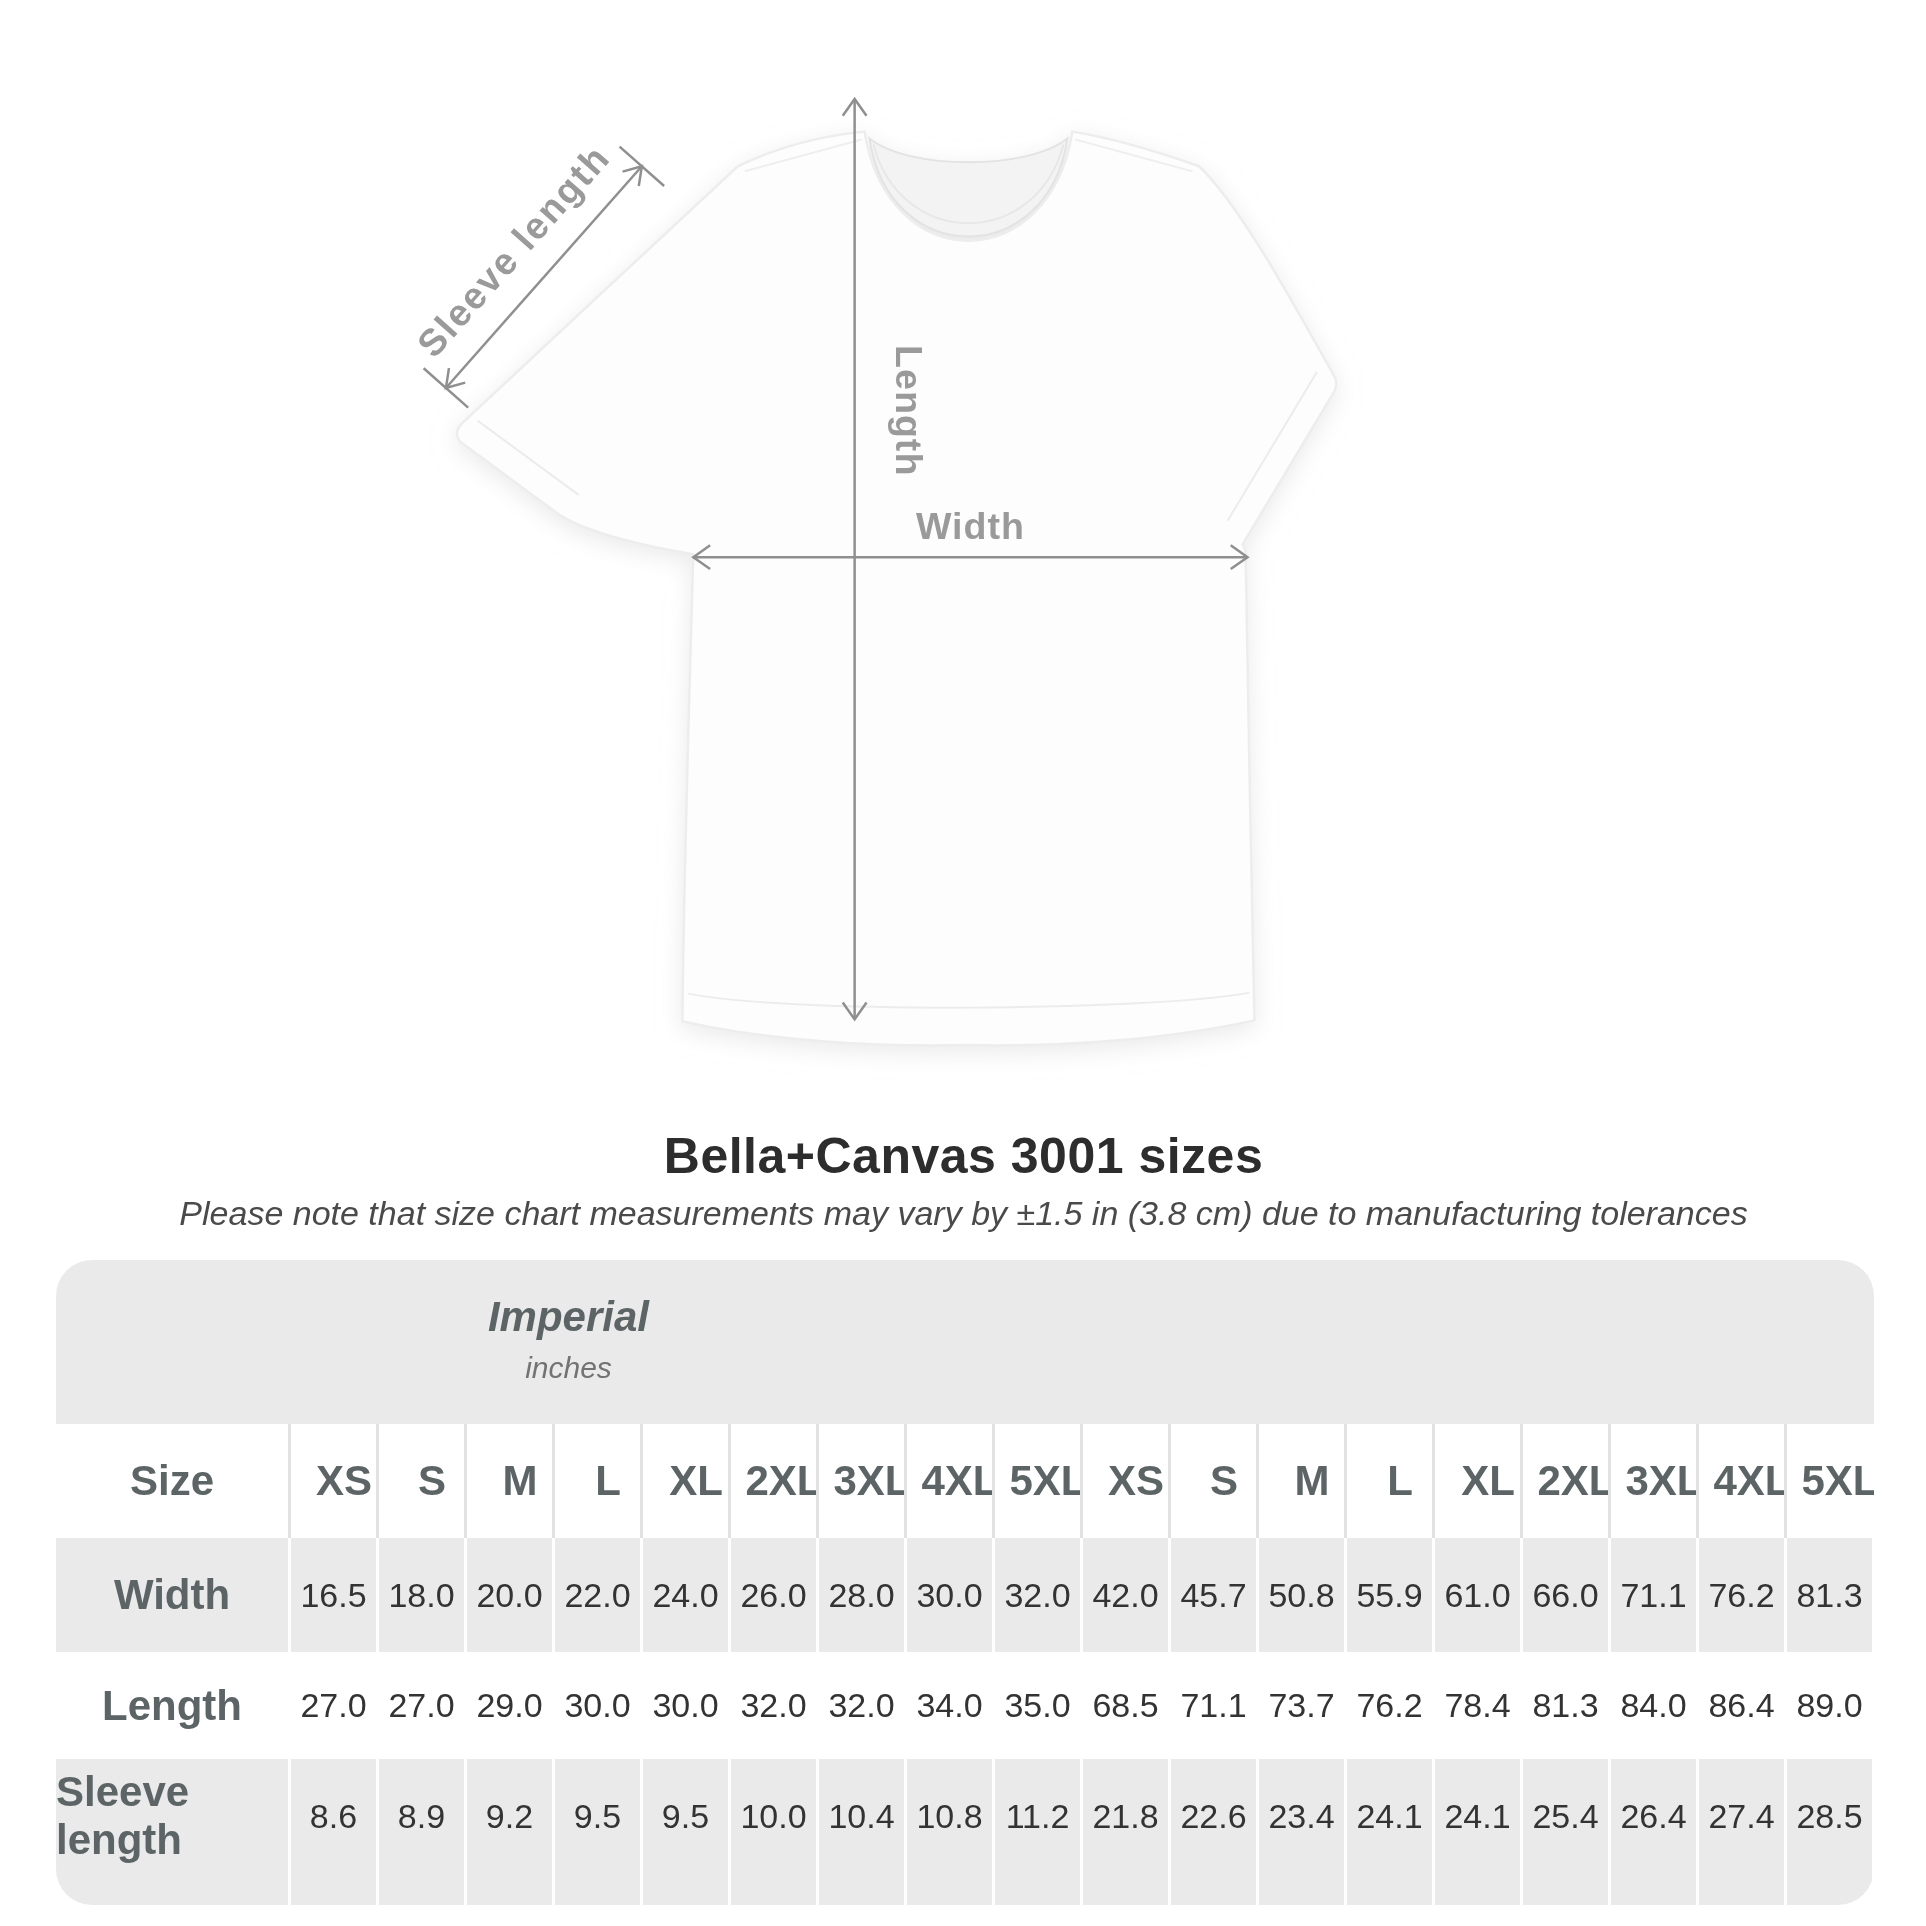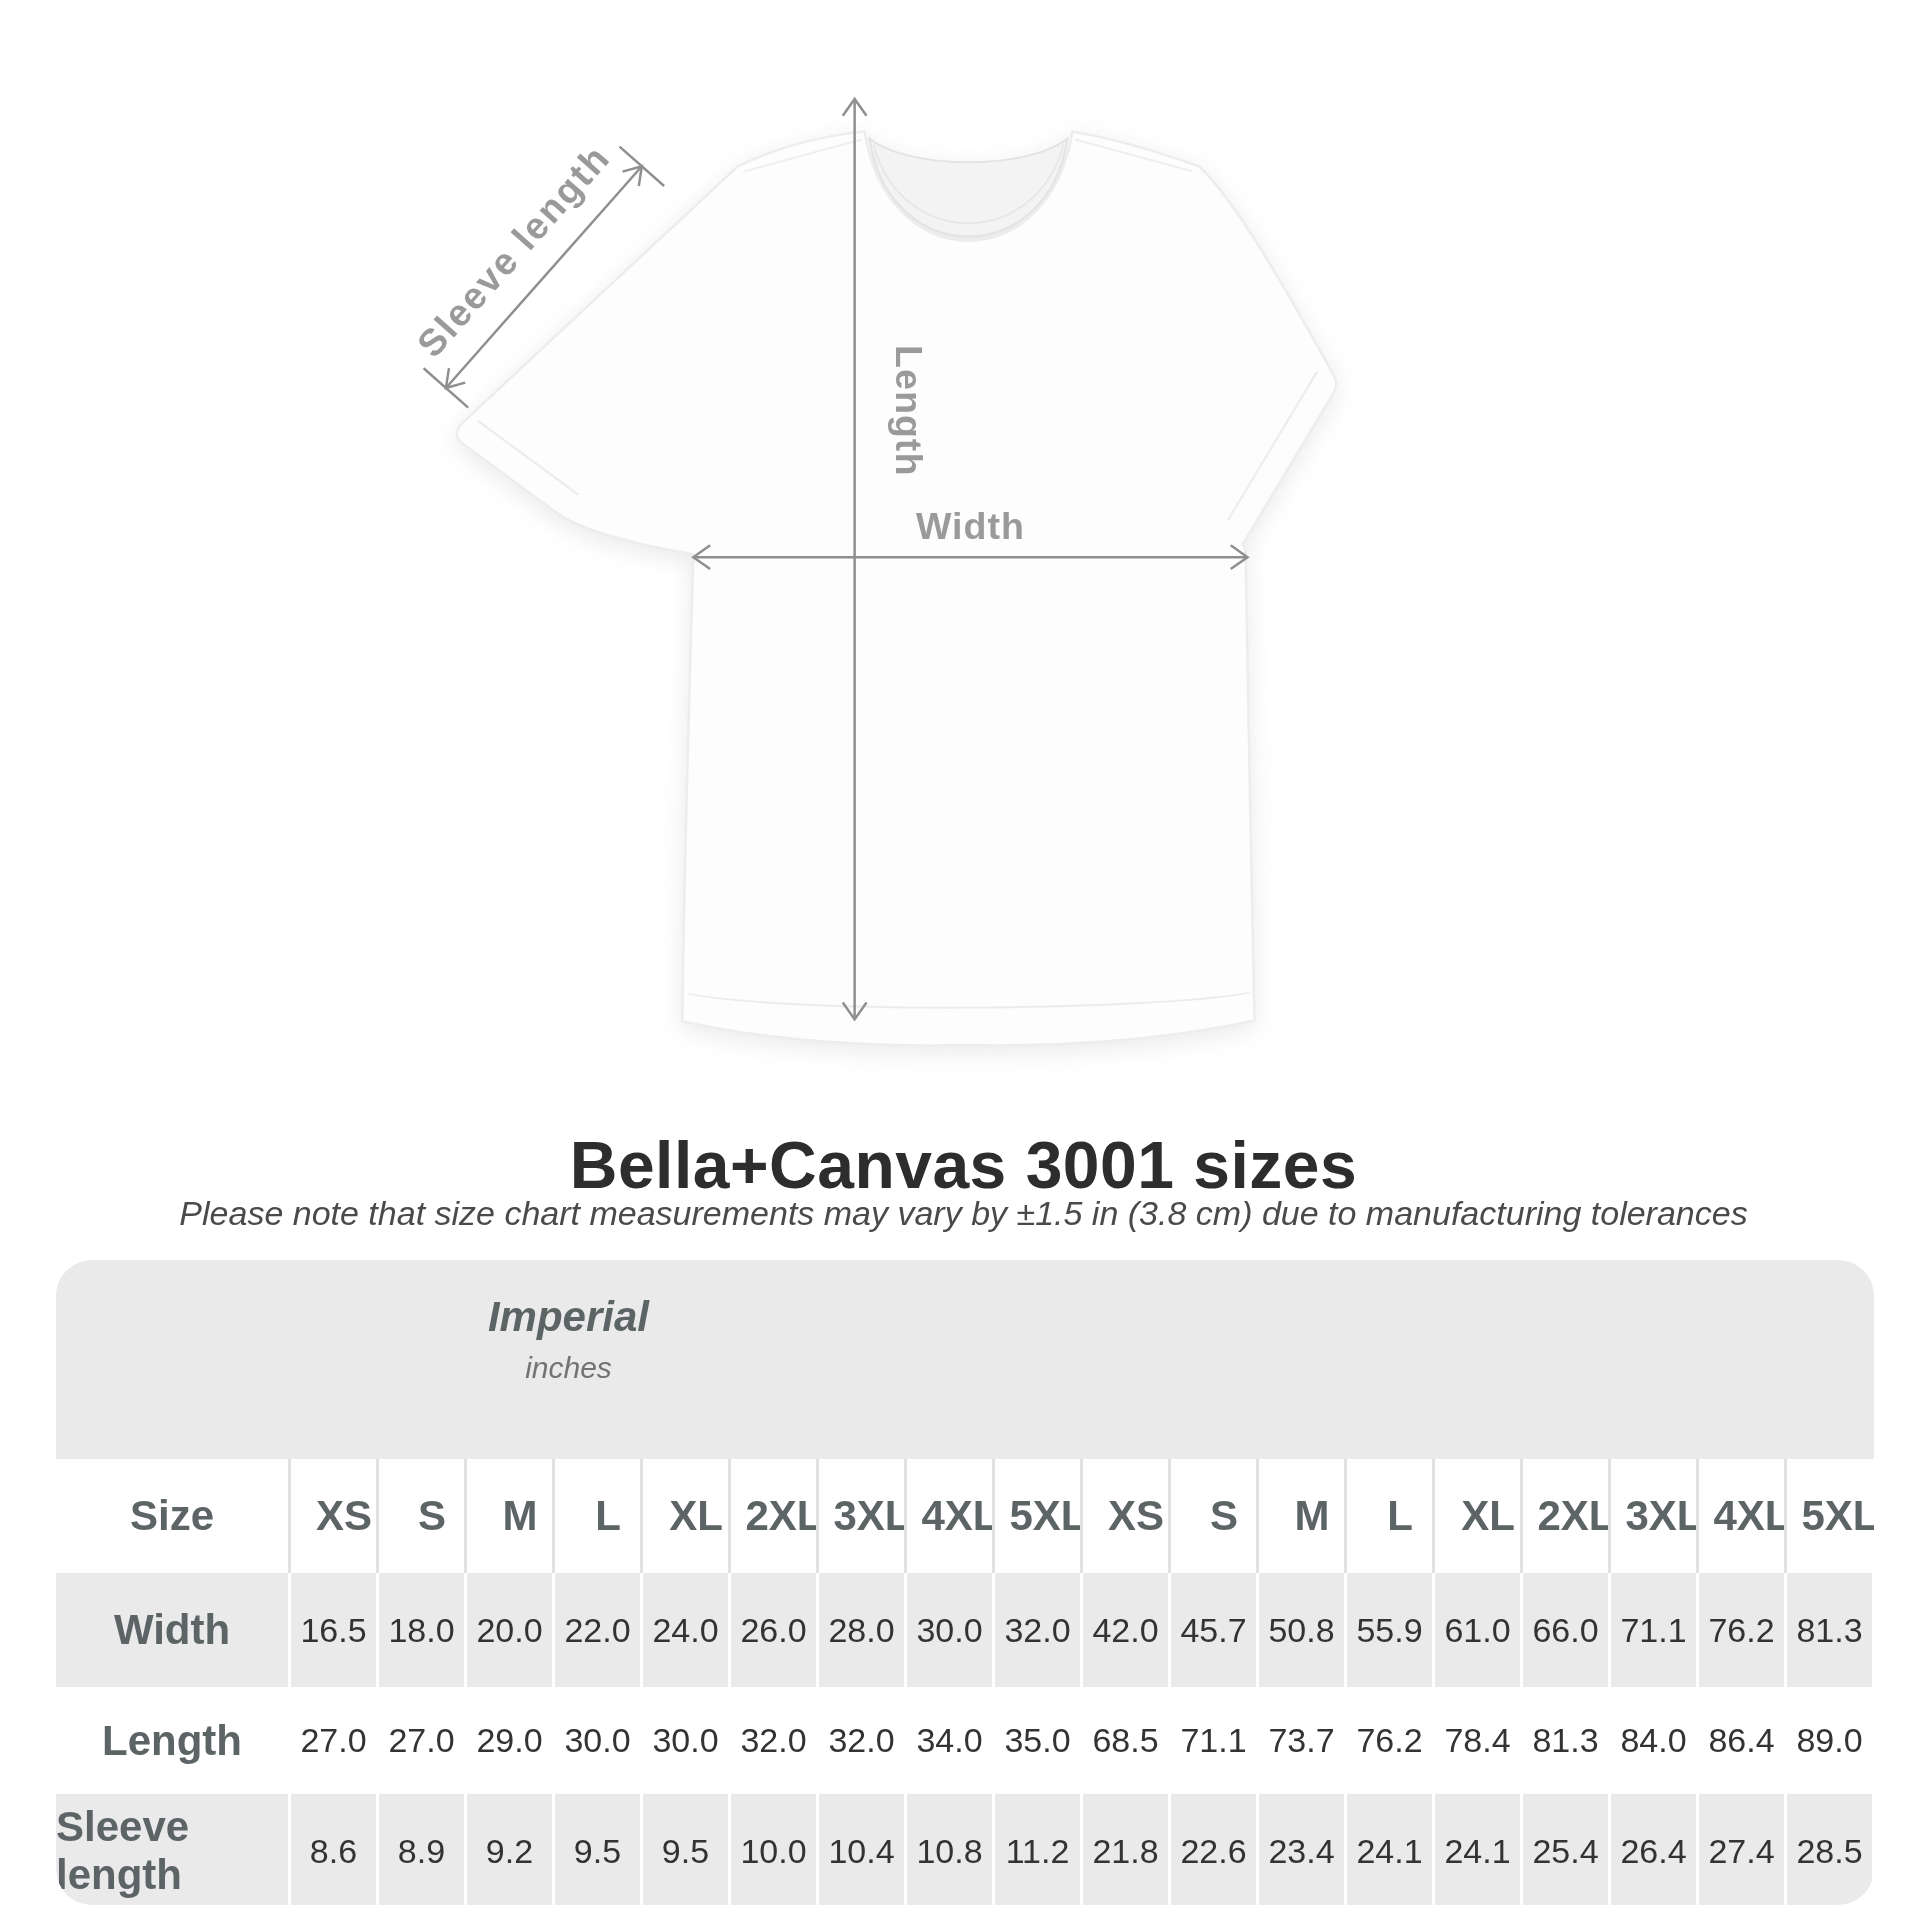--- a/index.html
+++ b/index.html
@@ -3,31 +3,31 @@
 <meta charset="utf-8">
 <style>
   html,body{margin:0;padding:0;background:#ffffff;}
   .canvas{
     position:relative;width:1927px;height:1927px;background:#ffffff;overflow:hidden;
     font-family:"Liberation Sans","DejaVu Sans",sans-serif;
   }
   .shirt-svg{position:absolute;left:0;top:0;}
   .page-title{
     position:absolute;top:1127px;left:0;width:100%;margin:0;
-    text-align:center;font-size:66px;font-weight:bold;color:#2d2d2d;letter-spacing:0.5px;
+    text-align:center;font-size:50px;font-weight:bold;color:#2d2d2d;letter-spacing:0.5px;
   }
   .page-subtitle{
     position:absolute;top:1194px;left:0;width:100%;margin:0;
     text-align:center;font-style:italic;font-size:34px;color:#4a4a4a;
   }
   .size-table{
     position:absolute;left:56px;top:1260px;width:1818px;height:645px;
     border-radius:36px;overflow:hidden;background:#ffffff;
   }
-  .band{display:flex;height:199px;background:#eaeaea;}
+  .band{display:flex;height:164px;background:#eaeaea;}
   .band-cell{display:flex;flex-direction:column;align-items:center;padding-top:36px;box-sizing:border-box;}
   .band-cell.left{width:1025px;}
   .band-cell.right{width:793px;}
   .gname{font-size:42px;font-weight:bold;font-style:italic;color:#5d6466;line-height:42px;}
   .gunit{font-size:30px;font-style:italic;color:#737373;margin-top:15px;line-height:30px;}
   .grid{
     display:grid;
     grid-template-columns:232px repeat(18,88px);
     grid-template-rows:114px 114px 107px 152px;
   }

